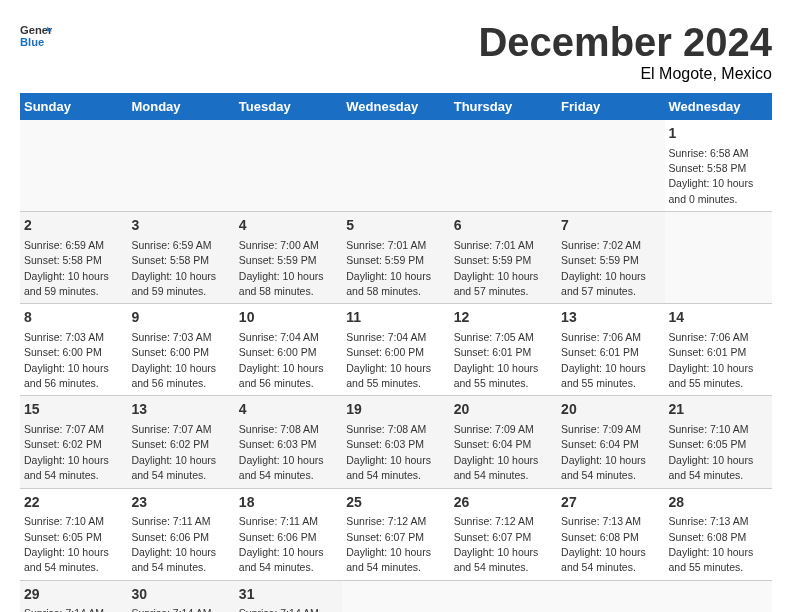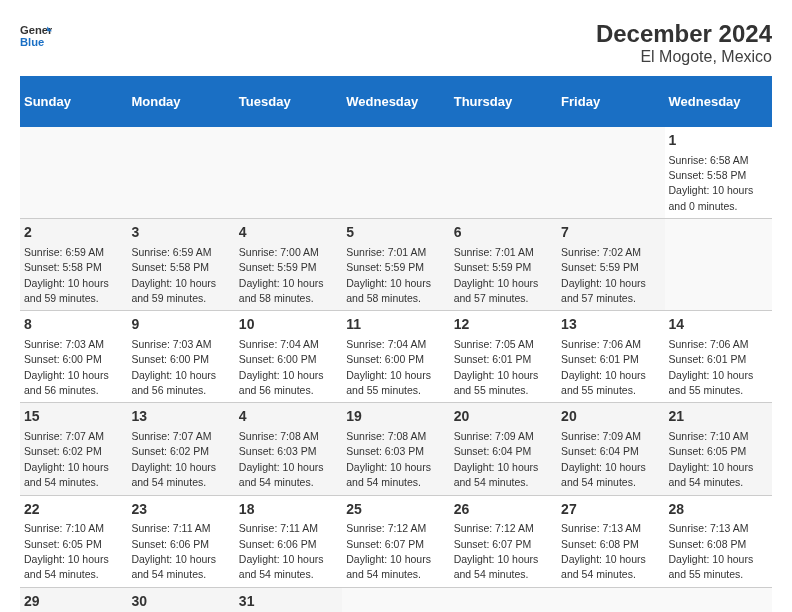--- a/index.html
+++ b/index.html
@@ -22,38 +22,38 @@
       gap: 4px;
     }
     .logo-icon {
       width: 32px;
       height: 32px;
     }
     .title-block {
       text-align: right;
     }
     .title-block h1 {
-      font-size: 24px;
+      font-size: 40px;
       font-weight: bold;
       color: #333;
     }
     .title-block h2 {
       font-size: 16px;
       font-weight: normal;
-      color: #404040;
+      color: #000000;
     }
     table {
       width: 100%;
       border-collapse: collapse;
       font-size: 11px;
     }
     thead tr th {
       background-color: #1a6fc4;
       color: #fff;
-      padding: 18px 4px;
+      padding: 6px 4px;
       text-align: left;
       font-size: 13px;
       font-weight: bold;
     }
     tbody tr {
       border-bottom: 1px solid #ccc;
     }
     tbody tr:nth-child(even) {
       background: #f5f5f5;
     }

